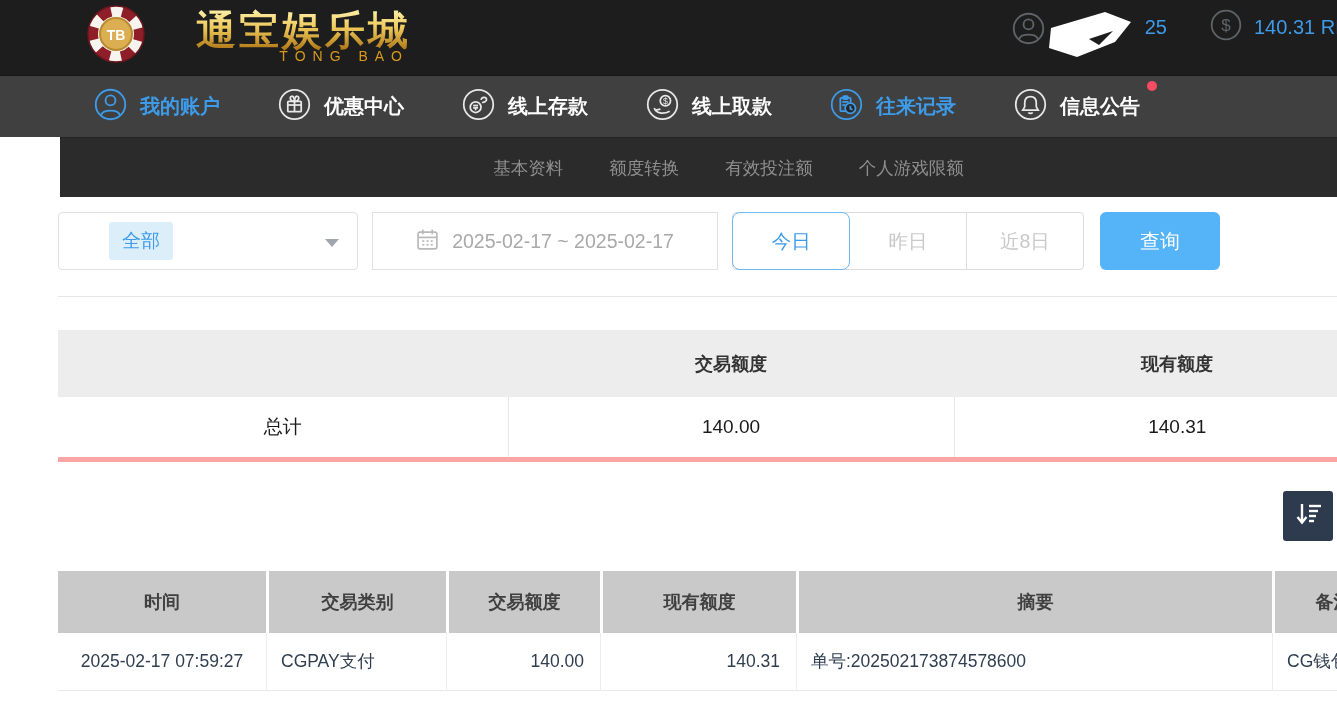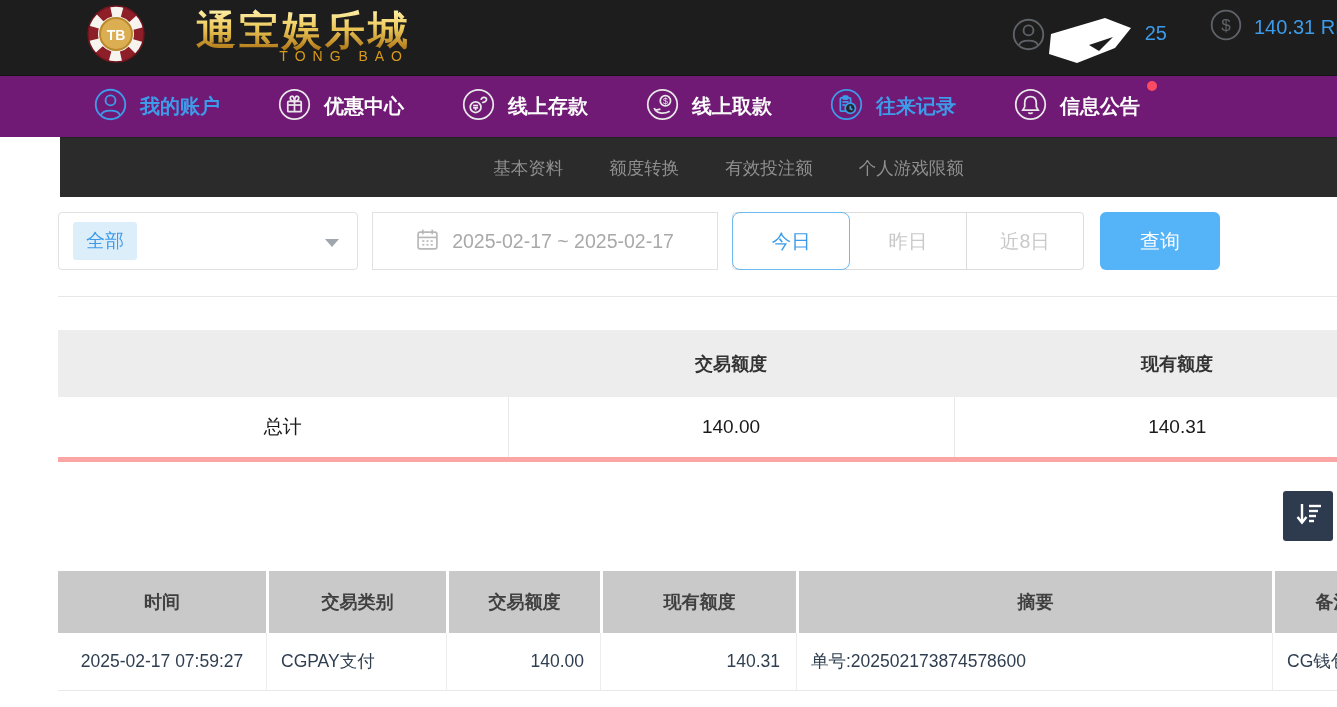--- a/index.html
+++ b/index.html
@@ -15,30 +15,30 @@
   .logo-text { display: flex; flex-direction: column; }
   .logo-cn {
     font-size: 40px; font-weight: 700; letter-spacing: 3px; line-height: 1.1;
     background: linear-gradient(180deg, #fff3b0 0%, #eec95a 45%, #a96f10 100%);
     -webkit-background-clip: text; background-clip: text; color: transparent; margin-left: 40px;
   }
   .logo-en {
     font-size: 14px; font-weight: 400; letter-spacing: 7px; color: #d99a1a;
     text-align: right; margin-top: -4px; padding-right: 2px;
   }
-  .user-block { position: absolute; left: 1012px; top: 16px; display: flex; align-items: center; gap: 10px; }
+  .user-block { position: absolute; left: 1012px; top: 10px; display: flex; align-items: center; gap: 10px; }
   .username-wrap { position: relative; width: 112px; height: 40px; }
   .username { position: absolute; right: 0; top: 6px; color: #3d9be9; font-size: 20px; }
   .scribble { position: absolute; left: -6px; top: 2px; }
   .balance-block { position: absolute; left: 1210px; top: 9px; display: flex; align-items: center; gap: 12px; }
   .balance { color: #3d9be9; font-size: 20px; white-space: nowrap; }
 
   
   .nav {
-    height: 62px; background: #701a75; border-top: 1px solid #151515;
+    height: 62px; background: #404040; border-top: 1px solid #151515;
     display: flex; align-items: center; padding-left: 94px; gap: 58px;
   }
   .nav-item { display: flex; align-items: center; gap: 13px; color: #fdfdfd; cursor: pointer; position: relative; }
   .nav-item .nav-label { font-size: 20px; font-weight: 700; }
   .nav-item.active { color: #3d9be9; }
   .nav-dot {
     position: absolute; top: -7px; right: -17px; width: 10px; height: 10px;
     border-radius: 50%; background: #fb4b63;
   }
 
@@ -51,21 +51,21 @@
   .subnav-item { color: #8f8f8f; font-size: 17.5px; cursor: pointer; }
 
   
   .filter-row { display: flex; align-items: center; margin: 15px 0 0 58px; }
   .select-box {
     width: 300px; height: 58px; border: 1px solid #e1e1e1; border-radius: 4px;
     display: flex; align-items: center; padding-left: 14px; position: relative; background: #fff;
   }
   .select-chip {
     background: #ddeefb; color: #3d9be9; font-size: 19px;
-    padding: 6px 13px; border-radius: 3px;
+    padding: 6px 13px; border-radius: 3px; margin-left: 36px;
   }
   .select-caret {
     position: absolute; right: 18px; top: 26px; width: 0; height: 0;
     border-left: 7px solid transparent; border-right: 7px solid transparent;
     border-top: 8px solid #a0a6ad;
   }
   .date-box {
     width: 346px; height: 58px; border: 1px solid #e1e1e1; border-radius: 0;
     margin-left: 14px; display: flex; align-items: center; justify-content: center; gap: 13px;
     background: #fff;

